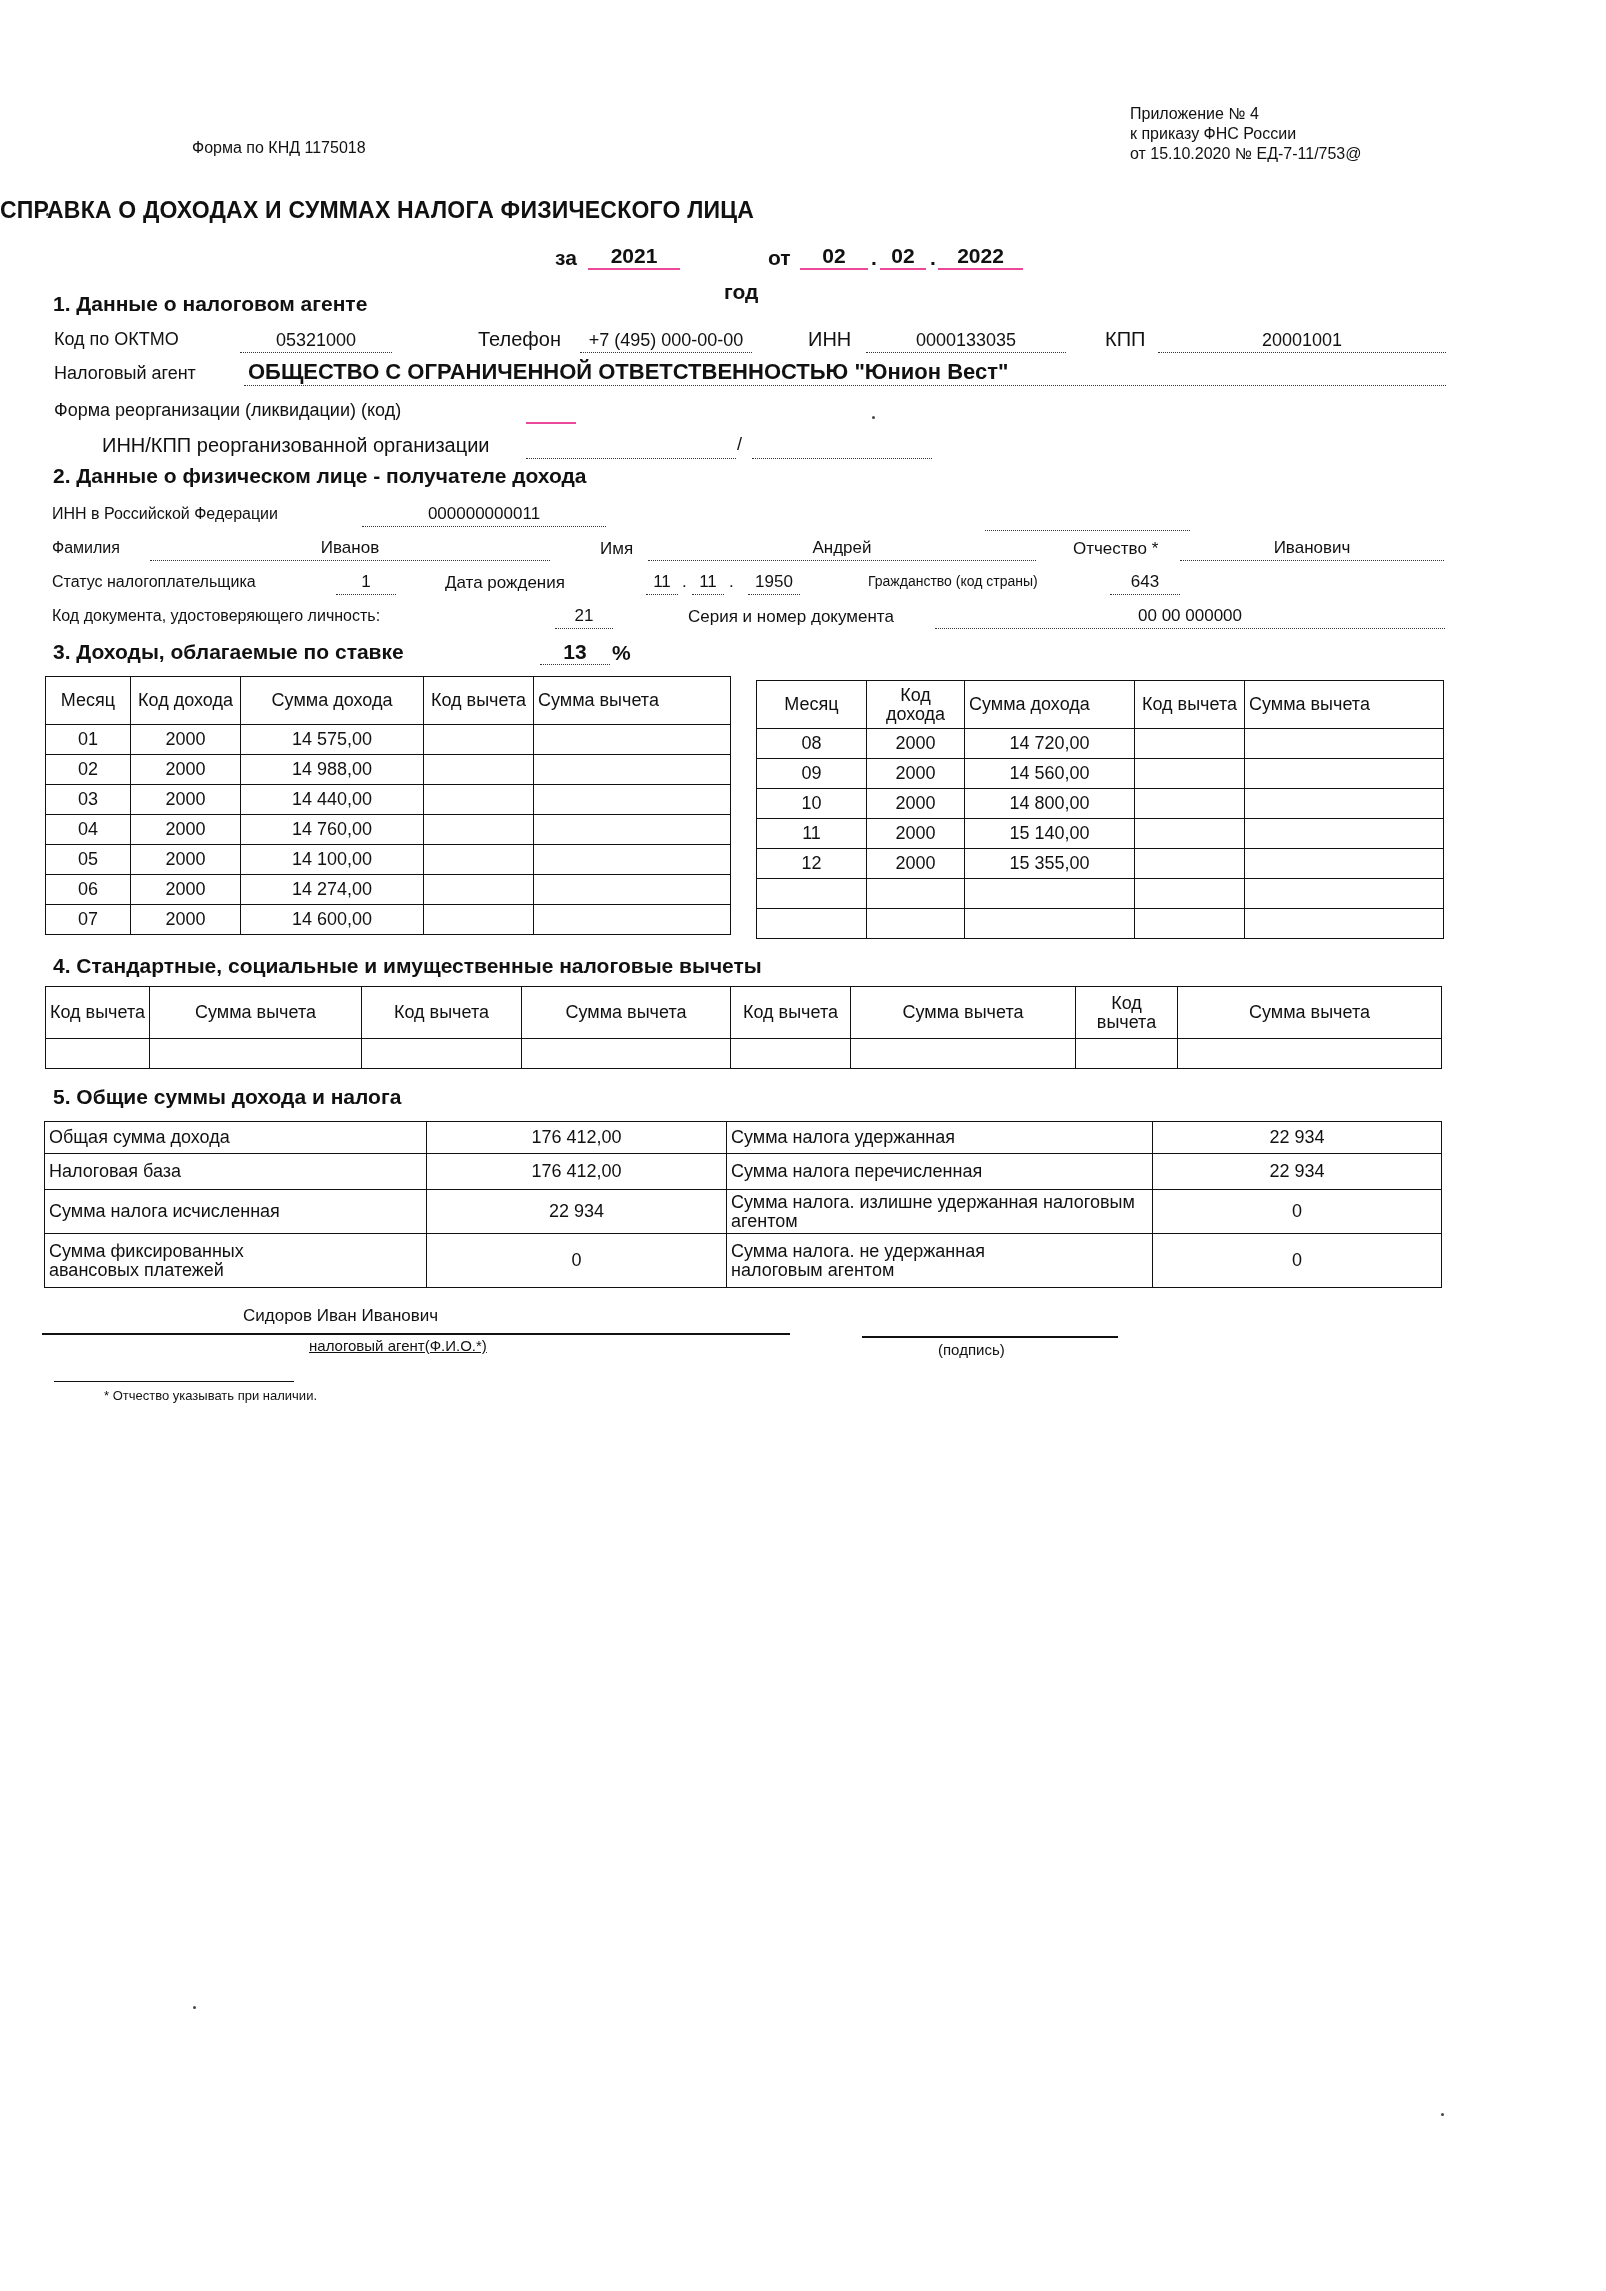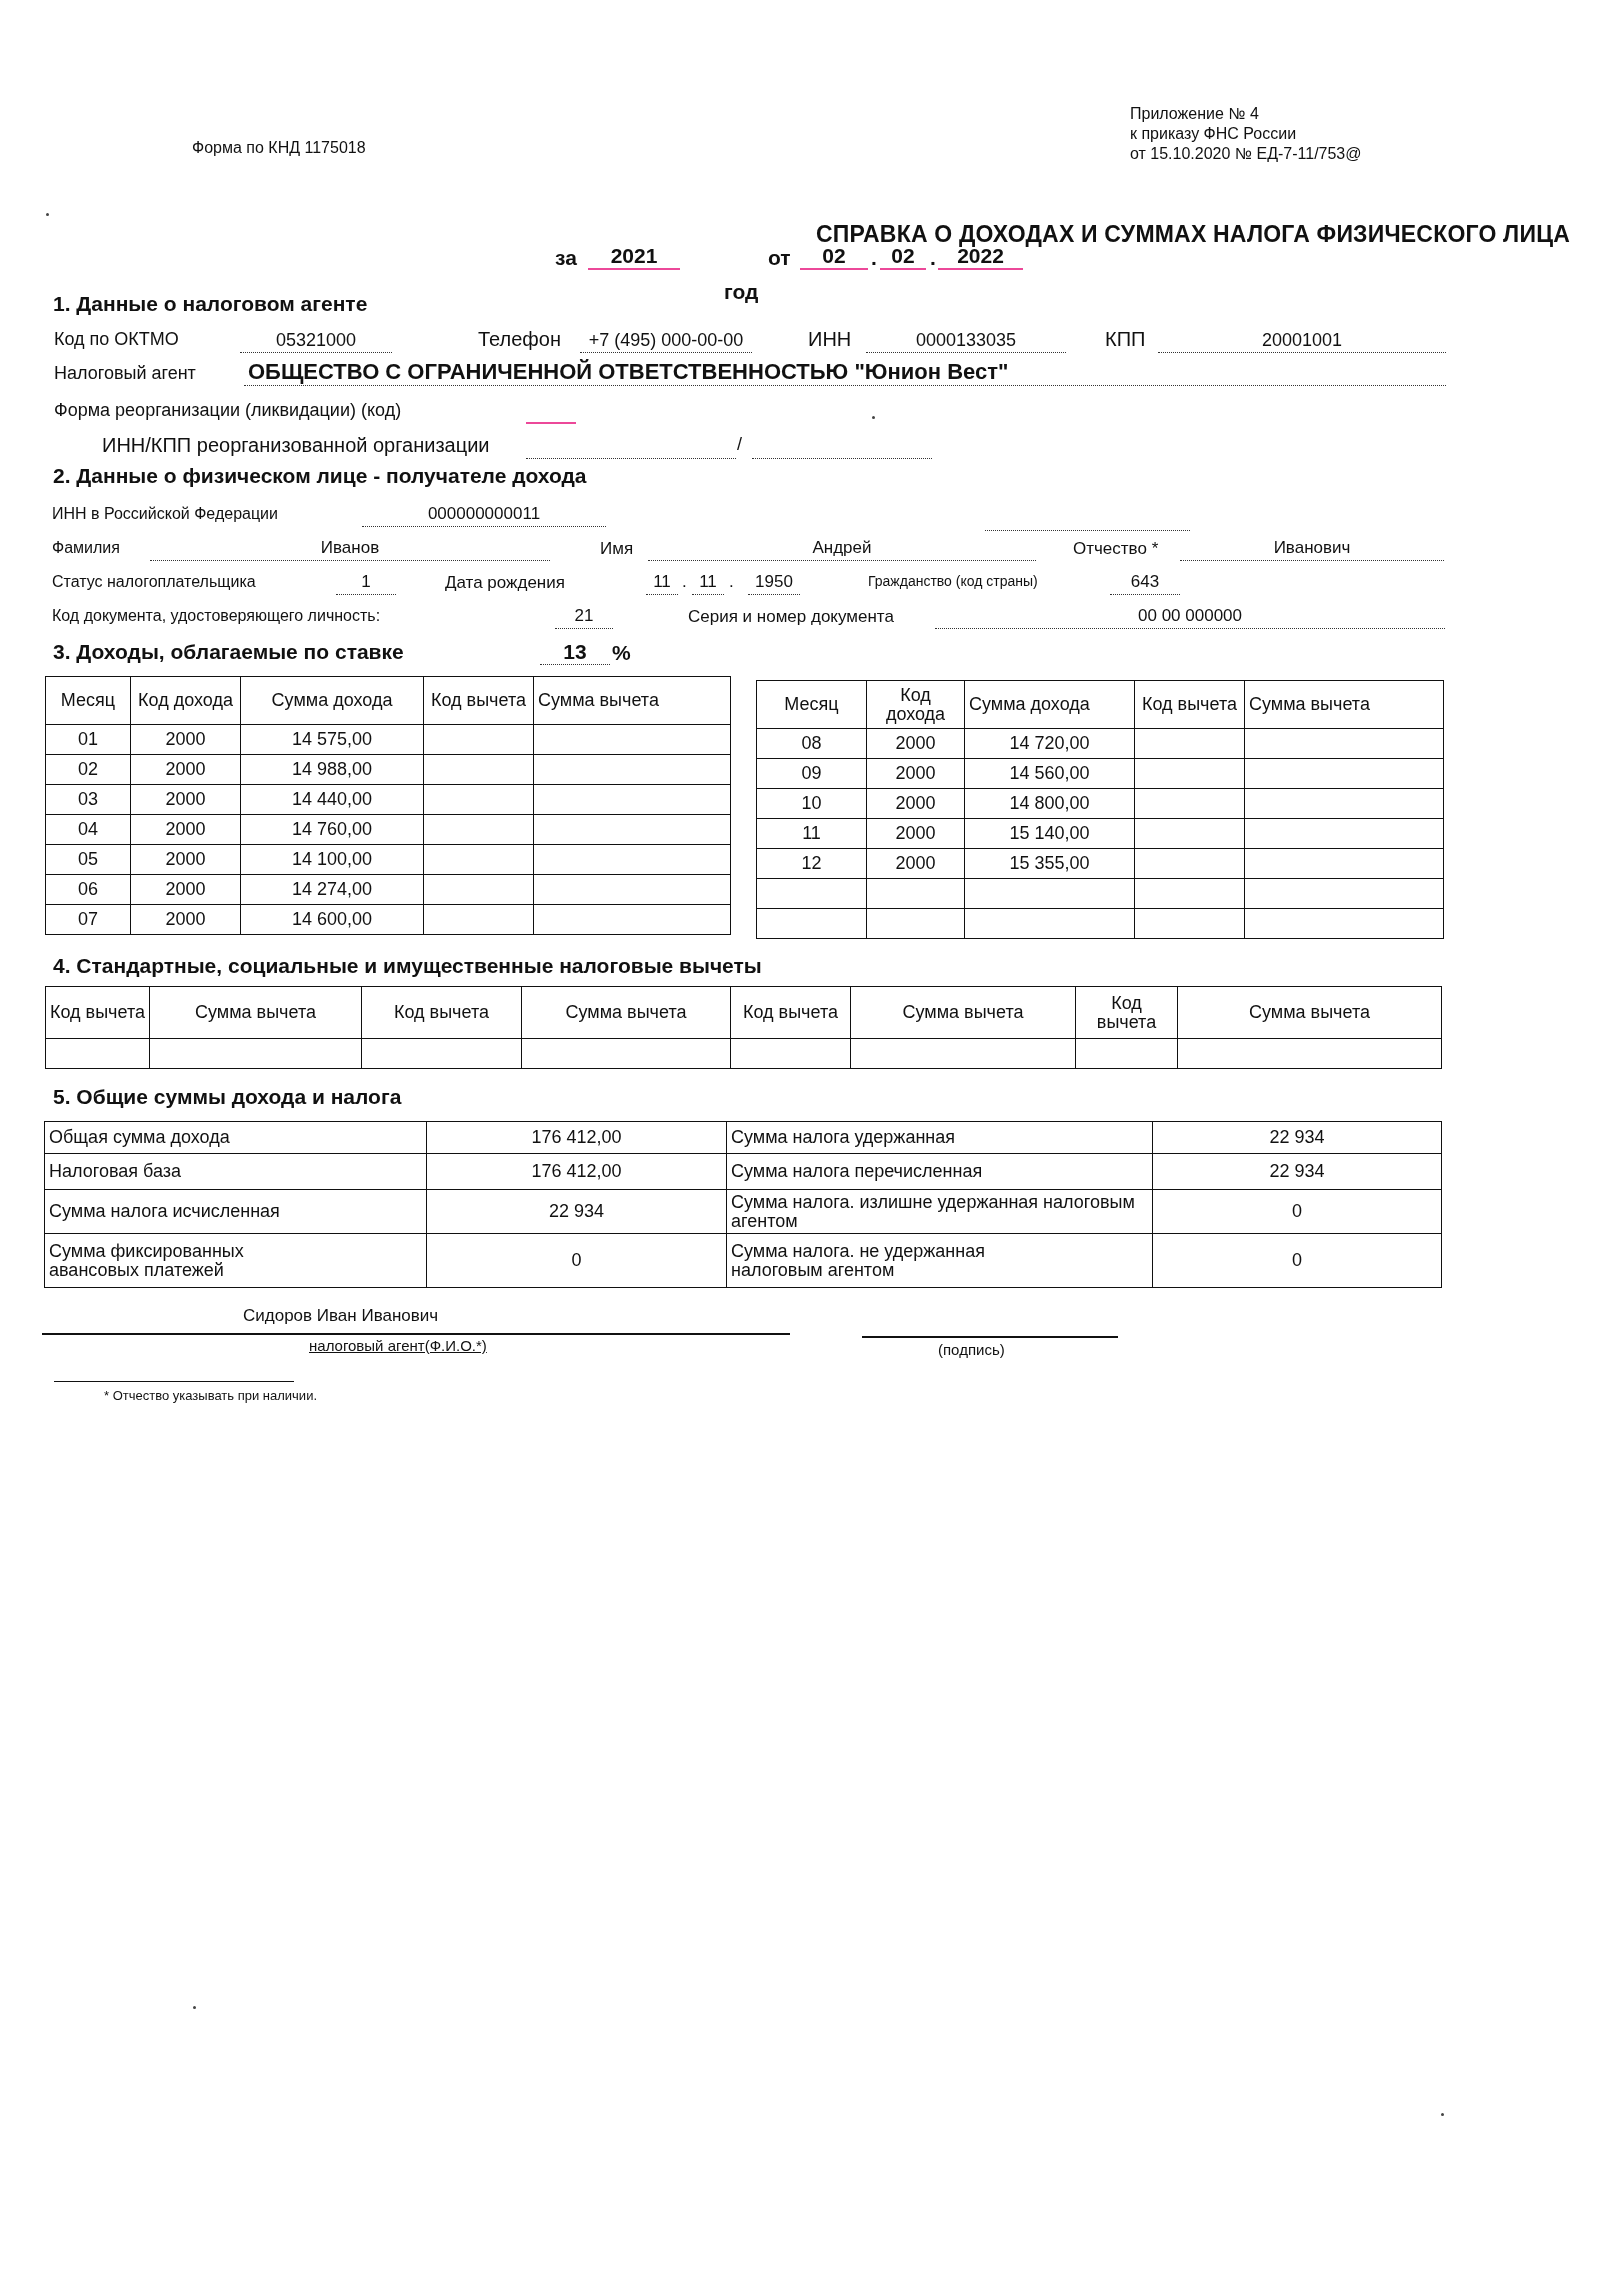--- a/index.html
+++ b/index.html
@@ -30,21 +30,21 @@
 </style>
 </head>
 <body>
 
 <div class="abs sm" style="left:192px;top:139px;">Форма по КНД 1175018</div>
 <div class="abs sm" style="left:1130px;top:104px;line-height:20px;">
   <div>Приложение № 4</div>
   <div>к приказу ФНС России</div>
   <div>от 15.10.2020 № ЕД-7-11/753@</div>
 </div>
-<div class="abs title" style="left:0;width:1570px;text-align:right;top:197px;margin-top:24px;">СПРАВКА О ДОХОДАХ И СУММАХ НАЛОГА ФИЗИЧЕСКОГО ЛИЦА</div>
+<div class="abs title" style="left:0;width:1570px;text-align:left;top:197px;">СПРАВКА О ДОХОДАХ И СУММАХ НАЛОГА ФИЗИЧЕСКОГО ЛИЦА</div>
 
 <div class="abs" style="top:240px;left:0;width:1606px;height:40px;font-weight:bold;font-size:21px;">
   <span class="abs" style="left:555px;top:6px;">за</span>
   <span class="field solid" style="left:588px;width:92px;top:4px;font-weight:bold;font-size:21px;">2021</span>
   <span class="abs" style="left:724px;top:6px;margin-top:34px;">год</span>
   <span class="abs" style="left:768px;top:6px;">от</span>
   <span class="field solid" style="left:800px;width:68px;top:4px;font-weight:bold;font-size:21px;">02</span>
   <span class="abs" style="left:871px;top:6px;">.</span>
   <span class="field solid" style="left:880px;width:46px;top:4px;font-weight:bold;font-size:21px;">02</span>
   <span class="abs" style="left:930px;top:6px;">.</span>

